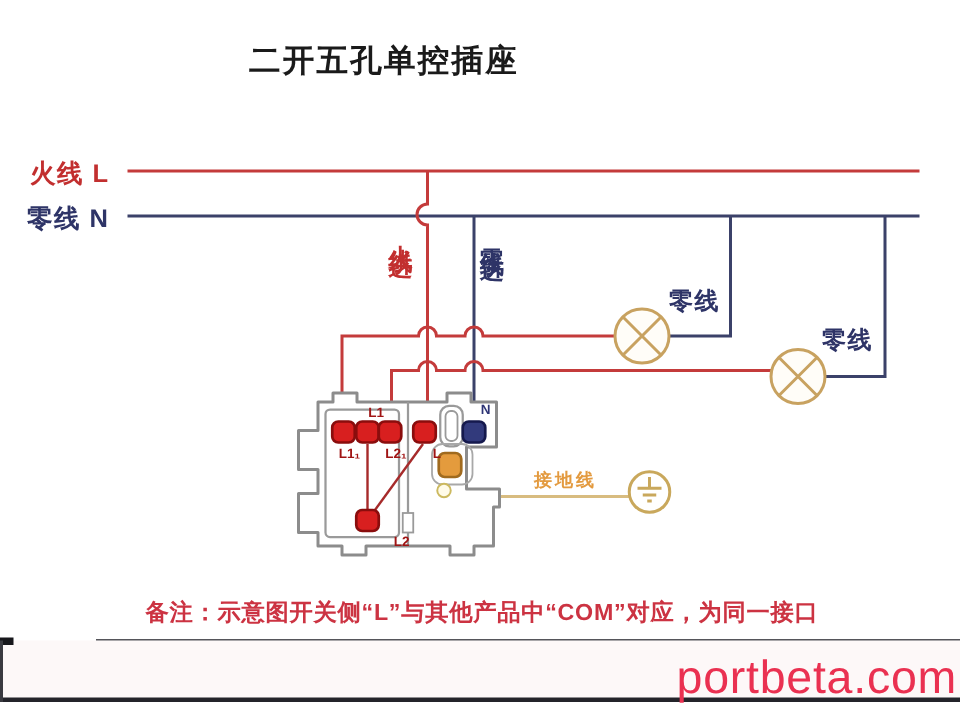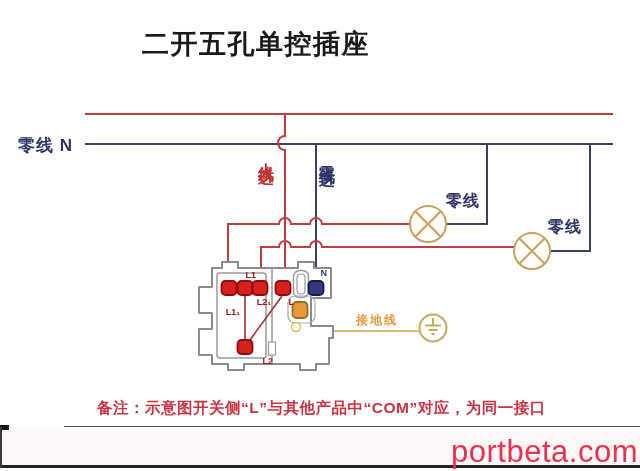--- a/index.html
+++ b/index.html
@@ -1,40 +1,40 @@
 <!DOCTYPE html>
 <html><head>
 <meta charset="utf-8">
 <style>
   * { margin:0; padding:0; box-sizing:border-box; }
   body { background:#ffffff; font-family:"Liberation Sans","DejaVu Sans",sans-serif; }
   .stage { position:relative; width:640px; height:471px; background:#ffffff; overflow:hidden; }
   .layer { position:absolute; left:0; top:0; }
   .abs { position:absolute; white-space:nowrap; }
 
-  .title { left:0; top:26px; width:512px; text-align:center; font-size:27px; font-weight:bold;
+  .title { left:0; top:26px; width:512px; text-align:center; font-size:21px; font-weight:bold;
            letter-spacing:1.5px; color:#1a1a1a; }
 
   .live-label    { left:20px; top:104px; font-size:17px; font-weight:bold; color:#c22f2f; letter-spacing:1px; }
   .neutral-label { left:18px; top:134px; font-size:17px; font-weight:bold; color:#2e3467; letter-spacing:1px; }
 
   .vlabel { writing-mode:vertical-rl; text-orientation:upright; font-size:16px; font-weight:bold;
             letter-spacing:3px; line-height:1; }
   .live-in    { left:258px; top:150px; color:#c22f2f; }
   .neutral-in { left:319px; top:152px; color:#2e3467; }
 
   .lampneu { font-size:16px; font-weight:bold; color:#2e3467; letter-spacing:1px; }
   .lamp1-neu { left:446px; top:191px; }
   .lamp2-neu { left:548px; top:217px; }
 
   .ground-label { left:356px; top:312px; font-size:12px; font-weight:bold; color:#e39a3f; letter-spacing:2px; }
 
   .tlabel { font-size:9px; font-weight:bold; color:#a01414; text-align:right; width:22px; }
   .tlabel.navy { color:#2e3576; }
-  .tl-t1 { left:218px; top:307px; }
+  .tl-t1 { left:218px; top:297px; }
   .tl-t2 { left:234px; top:270px; }
   .tl-t3 { left:249px; top:297px; }
   .tl-t4 { left:272px; top:297px; }
   .tl-t5 { left:305px; top:268px; }
   .tl-l2 { left:251px; top:356px; }
 
   .note { left:97px; top:398px; font-size:15.5px; font-weight:bold; color:#cc3342; letter-spacing:0.5px; }
 
   .bottom-band { left:0; top:427px; width:640px; height:41px; background:#fdf8f8;
                  border-bottom:3px solid #24242a; }
@@ -101,20 +101,21 @@
       <rect x="275.5" y="281" width="15" height="14" rx="4" fill="#d81f1f" stroke="#8a0d0d" stroke-width="1.8"></rect>
       <rect x="308.5" y="281" width="15" height="14" rx="4" fill="#323a7c" stroke="#15194d" stroke-width="1.8"></rect>
       <rect x="237.5" y="340" width="15" height="14" rx="4" fill="#d81f1f" stroke="#8a0d0d" stroke-width="1.8"></rect>
       <rect x="292.5" y="302" width="15" height="16" rx="4" fill="#e49b3d" stroke="#a06a1e" stroke-width="1.8"></rect>
       <circle cx="296" cy="327" r="4.5" fill="#fffbe8" stroke="#ccb95f" stroke-width="1.3"></circle>
     </g>
   </svg>
 
   <div class="abs title">二开五孔单控插座</div>
 
+  <div class="abs live-label"><span>火线</span>&nbsp;<span>L</span></div>
 
   <div class="abs neutral-label"><span>零线</span>&nbsp;<span>N</span></div>
 
   <div class="abs vlabel live-in">火线进</div>
   <div class="abs vlabel neutral-in">零线进</div>
 
   <div class="abs lampneu lamp1-neu">零线</div>
   <div class="abs lampneu lamp2-neu">零线</div>
 
   <div class="abs ground-label">接地线</div>

